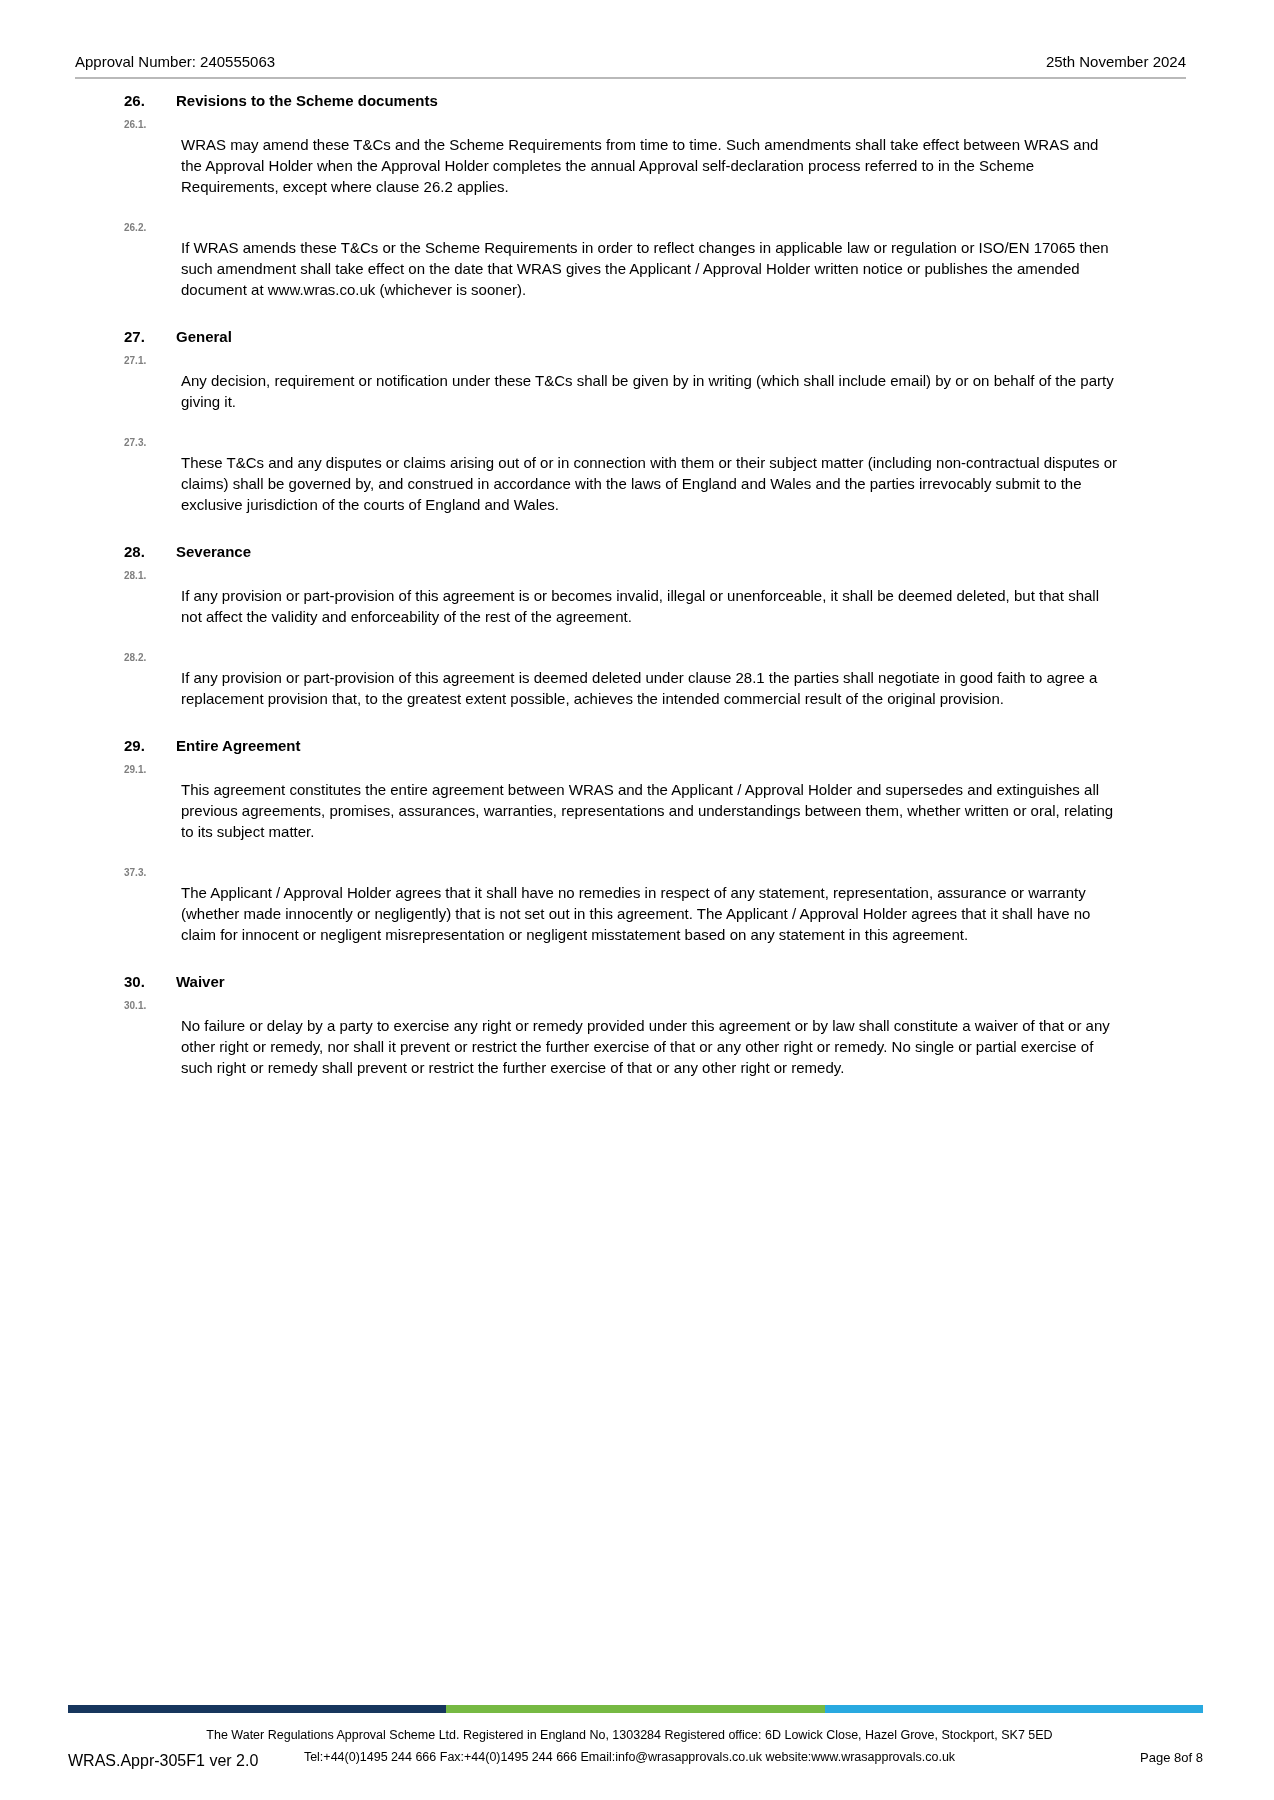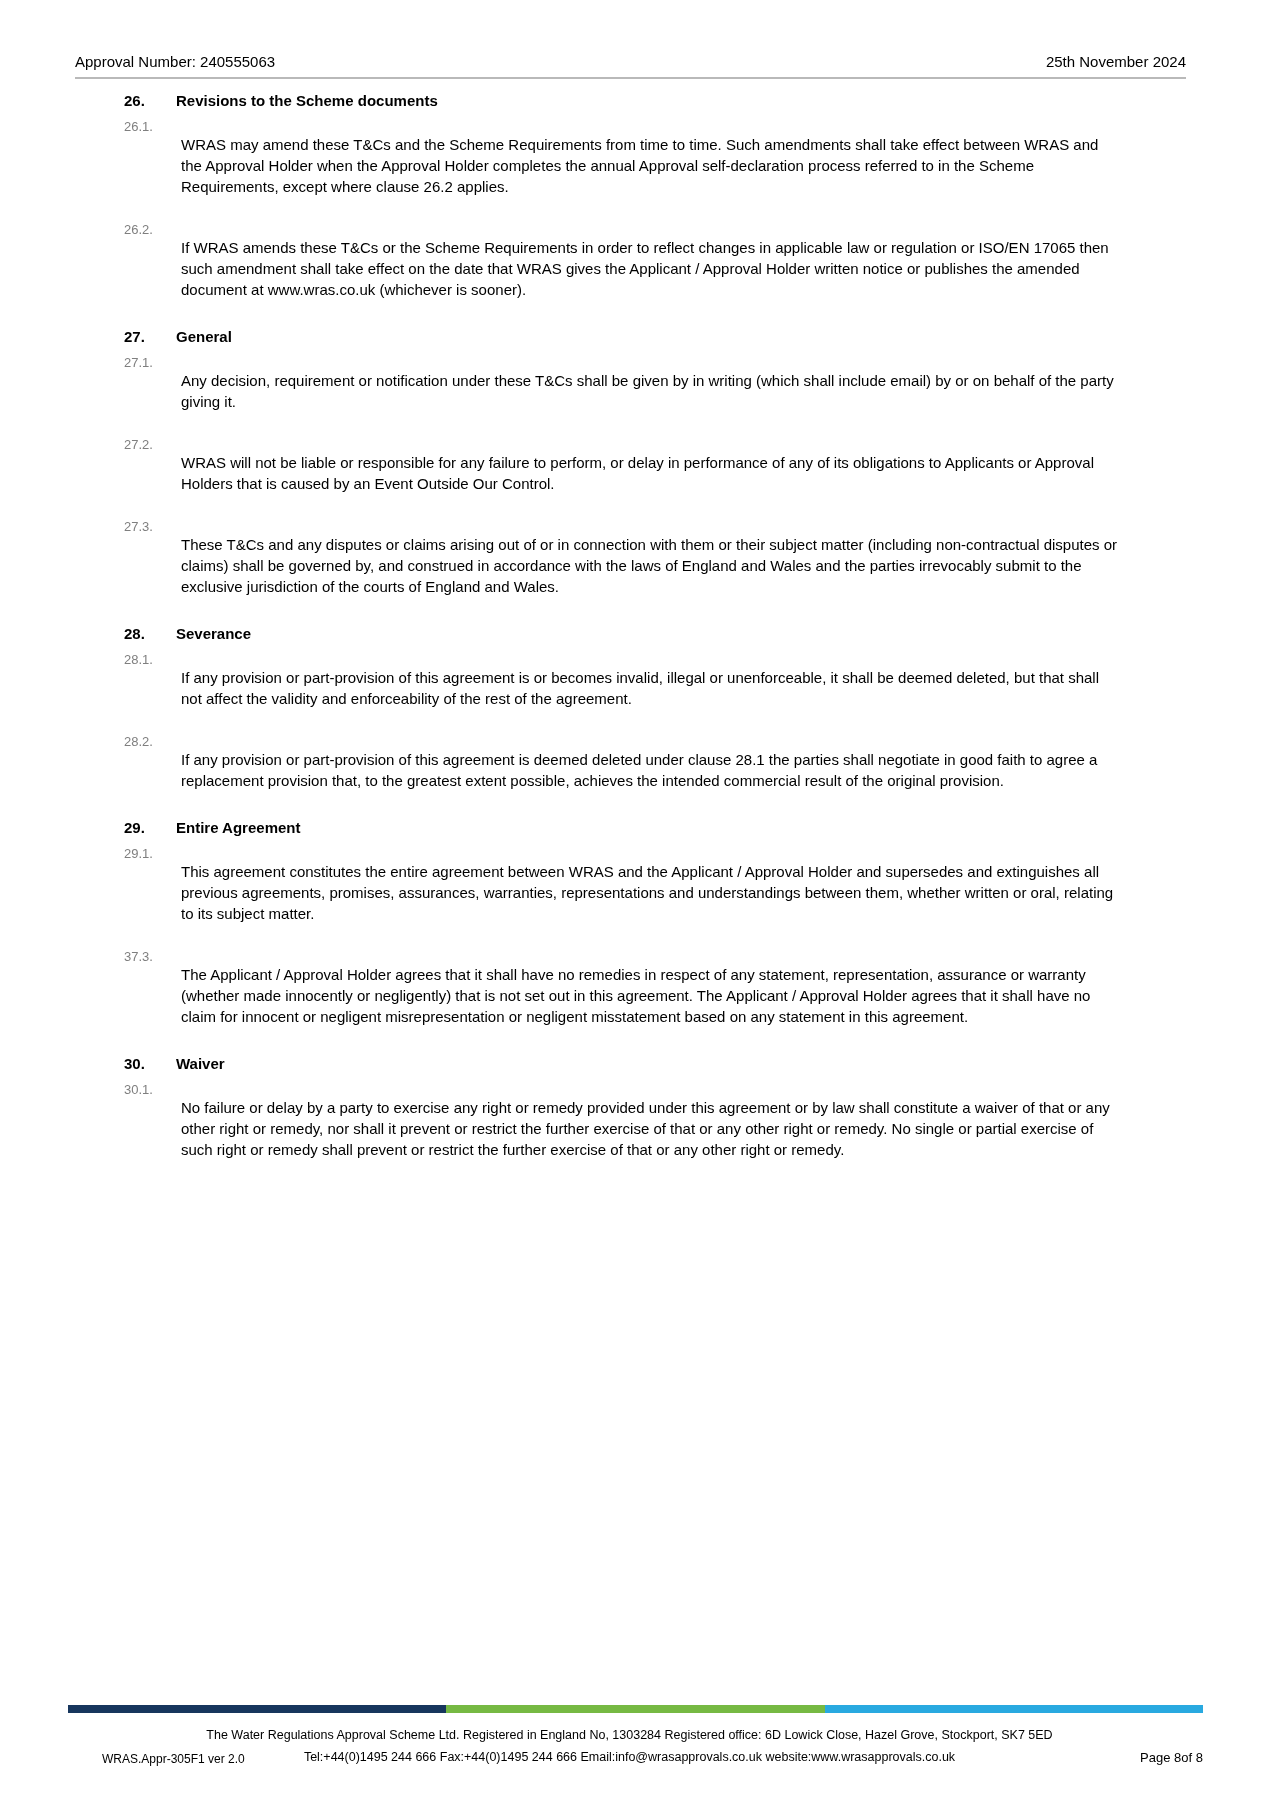--- a/index.html
+++ b/index.html
@@ -49,22 +49,22 @@
     margin: 10px 0 7px 0;
     gap: 11px;
   }
   section.section:first-child .section-heading { margin-top: 0; }
   .clause {
     display: grid;
     grid-template-columns: 41px 1fr;
     margin: 0 0 8px 0;
   }
   .clause-num {
-    font-size: 13px;
-    font-weight: normal;
+    font-size: 10px;
+    font-weight: bold;
     color: #7f7f7f;
     padding-top: 1px;
   }
   .clause-text {
     margin: 16px;
     font-size: 15px;
     line-height: 21px;
   }
 
   
@@ -83,22 +83,21 @@
     right: 15px;
     top: 1724px;
     text-align: center;
     font-size: 12.5px;
     line-height: 22px;
   }
   .doc-ref {
     position: absolute;
     left: 68px;
     top: 1752px;
-    font-size: 12px;
-    margin-left: 34px;
+    font-size: 16px;
   }
   .page-num {
     position: absolute;
     right: 71px;
     top: 1750px;
     font-size: 13px;
   }
 </style>
 </head>
 <body>
@@ -125,24 +124,20 @@
       </div>
     </section>
     <section class="section">
       <div class="section-heading">
         <span class="sec-num">27.</span>
         <span class="sec-title">General</span>
       </div>
       <div class="clause">
         <span class="clause-num">27.1.</span>
         <p class="clause-text">Any decision, requirement or notification under these T&amp;Cs shall be given by in writing (which shall include email) by or on behalf of the party giving it.</p>
-      </div>
-      <div class="clause">
-        <span class="clause-num">27.2.</span>
-        <p class="clause-text">WRAS will not be liable or responsible for any failure to perform, or delay in performance of any of its obligations to Applicants or Approval Holders that is caused by an Event Outside Our Control.</p>
       </div>
       <div class="clause">
         <span class="clause-num">27.3.</span>
         <p class="clause-text">These T&amp;Cs and any disputes or claims arising out of or in connection with them or their subject matter (including non-contractual disputes or claims) shall be governed by, and construed in accordance with the laws of England and Wales and the parties irrevocably submit to the exclusive jurisdiction of the courts of England and Wales.</p>
       </div>
     </section>
     <section class="section">
       <div class="section-heading">
         <span class="sec-num">28.</span>
         <span class="sec-title">Severance</span>

